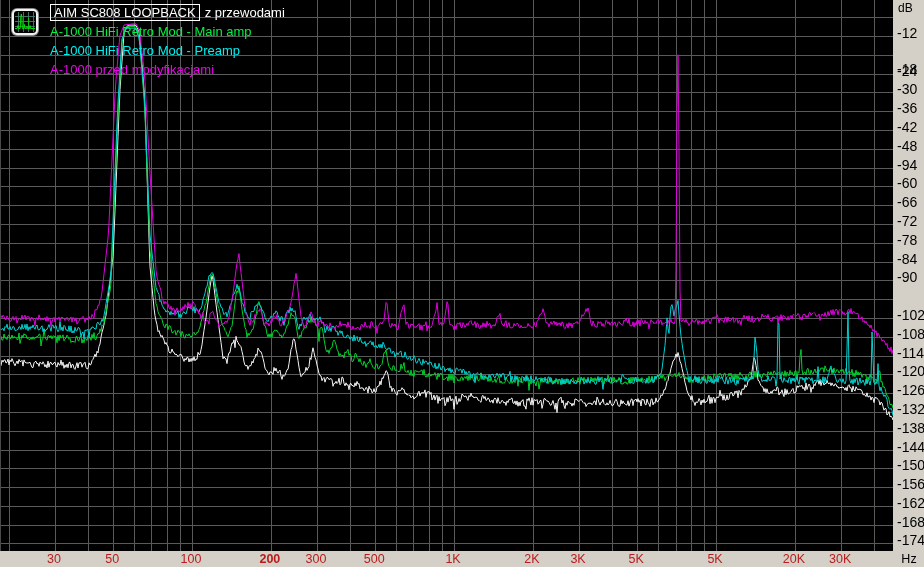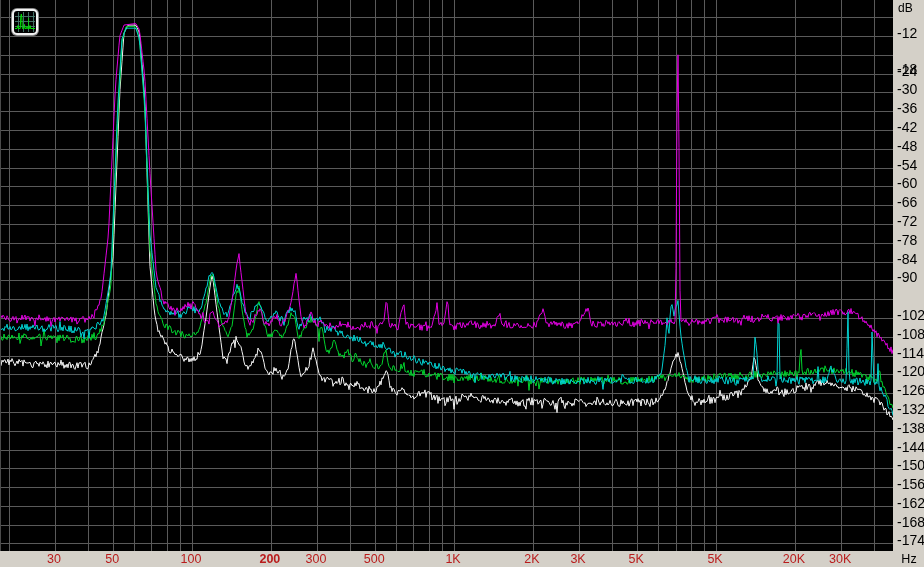--- a/index.html
+++ b/index.html
@@ -89,20 +89,34 @@
           <line x1="0" y1="506.5" x2="893" y2="506.5"></line>
           <line x1="0" y1="525.5" x2="893" y2="525.5"></line>
           <line x1="0" y1="543.5" x2="893" y2="543.5"></line>
         </g>
         <polyline points="0,365.8 1,360.2 2,362.1 3,360.0 4,359.8 5,363.0 6,362.3 7,359.0 8,364.9 9,360.1 10,361.8 11,358.6 12,361.2 13,363.6 14,365.8 15,363.2 16,361.0 17,363.8 18,359.4 19,361.7 20,361.4 21,360.3 22,366.1 23,359.9 24,362.3 25,362.8 26,363.1 27,362.9 28,362.9 29,362.2 30,365.0 31,367.4 32,367.5 33,362.9 34,361.8 35,361.3 36,363.9 37,363.3 38,366.3 39,362.1 40,363.2 41,364.2 42,361.8 43,363.8 44,366.9 45,364.6 46,367.9 47,361.1 48,367.2 49,362.7 50,362.3 51,364.5 52,364.3 53,362.6 54,362.3 55,365.6 56,367.1 57,362.5 58,364.8 59,365.0 60,360.1 61,365.5 62,362.1 63,368.3 64,364.8 65,367.4 66,364.0 67,367.8 68,362.5 69,362.3 70,367.9 71,364.5 72,364.5 73,368.2 74,369.4 75,366.0 76,362.7 77,368.0 78,362.9 79,362.8 80,362.5 81,367.2 82,364.3 83,363.6 84,362.2 85,367.3 86,368.9 87,368.6 88,362.8 89,365.0 90,364.5 91,360.5 92,359.3 93,356.9 94,354.2 95,356.8 96,351.2 97,352.9 98,346.3 99,344.0 100,337.2 101,332.2 102,328.9 103,324.5 104,319.2 105,315.3 106,307.4 107,298.9 108,290.5 109,282.0 110,273.6 111,265.1 112,256.7 113,234.7 114,210.2 115,185.6 116,161.0 117,136.5 118,111.9 119,89.5 120,75.4 121,61.2 122,47.1 123,33.0 124,31.0 125,29.1 126,27.1 127,25.2 128,25.1 129,25.1 130,25.1 131,25.1 132,25.1 133,25.1 134,25.1 135,25.5 136,27.6 137,29.8 138,31.9 139,39.6 140,52.0 141,64.4 142,76.9 143,89.3 144,106.7 145,139.5 146,172.3 147,205.1 148,238.0 149,266.6 150,277.0 151,287.3 152,297.7 153,308.0 154,315.7 155,320.9 156,324.7 157,331.7 158,330.6 159,334.1 160,336.8 161,335.4 162,337.8 163,340.1 164,344.1 165,342.5 166,345.2 167,346.1 168,351.9 169,353.0 170,352.7 171,349.0 172,351.9 173,352.4 174,354.6 175,354.1 176,354.9 177,356.7 178,355.3 179,354.6 180,354.2 181,356.0 182,358.8 183,361.4 184,358.5 185,360.1 186,357.2 187,357.4 188,362.0 189,358.6 190,361.6 191,358.1 192,360.7 193,356.7 194,360.8 195,358.9 196,359.3 197,352.3 198,354.5 199,354.4 200,349.7 201,344.9 202,337.2 203,330.4 204,323.9 205,317.7 206,309.9 207,302.3 208,294.6 209,287.2 210,280.6 211,276.0 212,279.8 213,287.4 214,295.8 215,304.2 216,312.2 217,319.7 218,327.5 219,334.9 220,342.3 221,350.0 222,358.8 223,356.7 224,358.3 225,358.8 226,363.6 227,356.2 228,352.8 229,352.5 230,346.6 231,342.8 232,343.3 233,339.8 234,347.7 235,336.3 236,340.7 237,342.4 238,344.7 239,345.3 240,346.8 241,351.5 242,355.8 243,361.9 244,365.3 245,366.0 246,365.2 247,369.4 248,366.1 249,365.7 250,365.7 251,361.3 252,363.0 253,358.9 254,357.9 255,354.0 256,355.5 257,348.0 258,350.0 259,351.6 260,351.7 261,354.6 262,358.5 263,362.6 264,368.2 265,369.9 266,370.9 267,373.3 268,375.0 269,371.9 270,372.1 271,372.6 272,374.3 273,367.4 274,371.0 275,368.2 276,371.5 277,373.2 278,371.2 279,370.1 280,376.2 281,379.4 282,375.1 283,376.4 284,375.2 285,372.5 286,369.8 287,369.3 288,363.5 289,356.8 290,349.5 291,347.2 292,339.7 293,338.8 294,341.7 295,349.3 296,354.2 297,360.4 298,367.2 299,372.4 300,376.7 301,375.4 302,373.5 303,373.3 304,372.1 305,367.3 306,370.4 307,368.0 308,366.6 309,357.7 310,359.5 311,352.8 312,347.8 313,352.4 314,357.3 315,359.9 316,365.1 317,369.0 318,373.5 319,375.6 320,375.9 321,380.7 322,378.6 323,377.5 324,382.2 325,378.9 326,377.3 327,377.9 328,379.6 329,378.8 330,378.7 331,379.5 332,386.3 333,383.3 334,383.4 335,381.3 336,383.5 337,382.3 338,378.2 339,384.8 340,383.4 341,376.9 342,377.8 343,383.3 344,385.8 345,382.8 346,385.2 347,384.7 348,389.7 349,383.8 350,383.5 351,385.6 352,385.4 353,386.9 354,382.8 355,385.9 356,381.4 357,384.2 358,383.5 359,388.8 360,387.6 361,388.3 362,387.9 363,390.7 364,389.8 365,387.4 366,388.2 367,393.0 368,386.2 369,389.3 370,389.0 371,392.8 372,392.1 373,388.6 374,392.2 375,392.1 376,387.0 377,385.9 378,386.1 379,381.1 380,384.8 381,377.8 382,378.7 383,375.6 384,373.8 385,370.7 386,371.6 387,374.6 388,380.4 389,387.6 390,386.2 391,391.6 392,388.1 393,389.2 394,392.2 395,393.7 396,395.2 397,390.7 398,390.4 399,391.1 400,390.1 401,387.7 402,389.5 403,389.3 404,393.4 405,393.0 406,395.0 407,394.5 408,395.5 409,395.1 410,397.8 411,396.7 412,396.0 413,399.1 414,397.4 415,397.4 416,396.2 417,392.8 418,391.2 419,396.1 420,393.0 421,392.8 422,392.7 423,393.0 424,389.9 425,397.4 426,392.0 427,392.0 428,391.5 429,394.3 430,392.3 431,399.9 432,398.0 433,395.0 434,400.1 435,396.7 436,395.2 437,403.4 438,396.6 439,401.0 440,398.9 441,398.6 442,398.8 443,397.5 444,405.7 445,403.1 446,397.5 447,402.1 448,397.6 449,395.8 450,400.9 451,399.1 452,399.1 453,409.3 454,399.7 455,396.1 456,404.4 457,402.0 458,398.5 459,401.5 460,399.2 461,394.0 462,395.0 463,396.6 464,396.6 465,395.9 466,398.4 467,400.4 468,395.5 469,396.8 470,393.1 471,396.4 472,396.2 473,398.0 474,397.2 475,397.3 476,397.4 477,400.1 478,400.3 479,401.4 480,402.3 481,396.2 482,395.4 483,398.6 484,396.5 485,400.4 486,399.9 487,397.8 488,399.0 489,402.1 490,401.8 491,400.0 492,403.2 493,398.9 494,398.0 495,399.4 496,403.3 497,397.7 498,401.8 499,403.5 500,402.2 501,400.2 502,401.2 503,403.1 504,402.0 505,405.4 506,400.9 507,402.6 508,399.3 509,399.9 510,398.5 511,398.0 512,403.0 513,403.5 514,400.9 515,404.8 516,400.9 517,406.2 518,402.1 519,405.8 520,401.4 521,401.1 522,399.6 523,406.1 524,406.0 525,409.2 526,398.9 527,400.6 528,397.9 529,401.5 530,405.1 531,397.7 532,405.2 533,399.7 534,400.0 535,400.7 536,399.5 537,404.2 538,403.1 539,400.6 540,400.3 541,408.4 542,404.3 543,398.7 544,398.6 545,400.2 546,401.3 547,400.9 548,402.4 549,404.7 550,405.4 551,403.1 552,400.5 553,404.7 554,409.3 555,403.0 556,412.6 557,401.7 558,398.9 559,398.5 560,397.1 561,403.0 562,400.3 563,405.8 564,408.6 565,402.8 566,405.2 567,401.1 568,402.3 569,403.6 570,403.1 571,406.1 572,403.2 573,405.3 574,399.0 575,399.2 576,399.9 577,400.7 578,401.5 579,400.4 580,399.1 581,400.8 582,402.4 583,403.5 584,402.6 585,406.5 586,404.4 587,403.8 588,402.9 589,403.6 590,403.0 591,404.9 592,403.4 593,401.2 594,401.1 595,405.0 596,397.1 597,399.2 598,402.6 599,405.1 600,402.2 601,402.2 602,398.9 603,403.6 604,404.6 605,405.0 606,402.8 607,405.0 608,403.6 609,400.3 610,403.7 611,405.7 612,405.5 613,403.5 614,400.9 615,399.2 616,401.3 617,405.5 618,406.2 619,406.2 620,399.8 621,403.9 622,400.9 623,403.2 624,403.7 625,404.9 626,404.9 627,400.7 628,406.1 629,402.9 630,399.4 631,398.9 632,405.6 633,400.3 634,400.2 635,399.0 636,401.9 637,398.6 638,402.3 639,400.3 640,406.0 641,398.9 642,400.1 643,399.6 644,404.3 645,405.0 646,399.1 647,402.5 648,404.0 649,406.5 650,399.4 651,398.8 652,404.9 653,402.3 654,403.3 655,397.9 656,401.7 657,401.7 658,399.4 659,398.5 660,394.7 661,395.8 662,393.9 663,389.7 664,389.9 665,386.6 666,381.6 667,380.6 668,374.9 669,373.3 670,368.2 671,365.0 672,361.0 673,360.1 674,358.1 675,353.9 676,357.1 677,352.5 678,356.3 679,361.5 680,363.6 681,368.4 682,372.6 683,377.3 684,382.5 685,386.0 686,390.8 687,393.2 688,395.7 689,396.0 690,400.0 691,395.6 692,401.3 693,402.3 694,405.5 695,401.8 696,402.7 697,401.8 698,398.5 699,400.6 700,404.9 701,400.0 702,402.8 703,399.2 704,403.0 705,401.4 706,401.5 707,398.1 708,395.2 709,403.7 710,397.2 711,403.3 712,397.6 713,397.6 714,402.7 715,398.2 716,396.9 717,397.7 718,396.8 719,390.2 720,396.1 721,394.3 722,400.2 723,394.7 724,400.1 725,400.2 726,395.1 727,399.8 728,398.7 729,393.1 730,392.6 731,392.7 732,396.1 733,395.0 734,391.1 735,392.8 736,390.8 737,397.8 738,390.4 739,391.9 740,395.2 741,389.2 742,389.2 743,389.3 744,384.7 745,387.2 746,385.7 747,380.9 748,380.7 749,379.0 750,378.4 751,371.4 752,364.3 753,357.6 754,359.6 755,365.6 756,371.3 757,380.3 758,380.8 759,383.4 760,385.5 761,386.7 762,387.1 763,391.7 764,388.5 765,392.8 766,388.8 767,393.0 768,393.3 769,393.5 770,391.3 771,393.4 772,390.2 773,390.3 774,389.6 775,391.0 776,386.9 777,387.6 778,395.0 779,392.5 780,392.6 781,389.8 782,394.0 783,396.6 784,388.7 785,394.7 786,389.6 787,393.9 788,393.8 789,392.7 790,391.4 791,389.6 792,388.4 793,393.1 794,392.4 795,392.1 796,385.7 797,387.5 798,385.8 799,386.2 800,386.2 801,385.3 802,388.8 803,387.3 804,390.7 805,382.9 806,389.5 807,386.3 808,384.0 809,385.8 810,392.4 811,387.3 812,388.9 813,384.2 814,385.7 815,382.3 816,381.7 817,380.2 818,384.3 819,379.8 820,385.7 821,381.5 822,382.1 823,385.1 824,383.4 825,383.8 826,380.3 827,383.3 828,383.9 829,382.6 830,385.7 831,382.9 832,385.2 833,386.1 834,383.8 835,384.3 836,386.8 837,386.7 838,388.4 839,387.2 840,387.8 841,387.2 842,387.0 843,388.0 844,390.2 845,387.4 846,390.9 847,385.7 848,384.7 849,387.8 850,387.7 851,392.0 852,386.1 853,389.9 854,391.1 855,386.8 856,388.5 857,389.9 858,388.8 859,389.9 860,389.5 861,391.1 862,394.8 863,394.6 864,394.8 865,396.6 866,392.8 867,397.2 868,396.3 869,395.9 870,400.1 871,397.1 872,398.2 873,402.6 874,397.4 875,397.8 876,398.1 877,399.5 878,400.7 879,405.0 880,402.2 881,402.9 882,406.5 883,410.2 884,408.4 885,408.6 886,415.0 887,413.8 888,411.6 889,416.8 890,416.3 891,417.2 892,420.0" fill="none" stroke="#f4f4f4" stroke-width="1"></polyline>
         <polyline points="0,336.2 1,340.2 2,339.8 3,334.0 4,338.3 5,337.8 6,339.6 7,335.6 8,334.9 9,338.6 10,338.3 11,335.0 12,338.3 13,336.5 14,337.4 15,338.5 16,339.2 17,339.7 18,333.0 19,343.5 20,339.4 21,335.3 22,337.7 23,333.7 24,335.1 25,334.7 26,338.5 27,338.2 28,339.7 29,339.6 30,337.8 31,339.4 32,336.8 33,339.2 34,338.1 35,337.0 36,336.8 37,336.3 38,334.2 39,334.3 40,346.0 41,339.8 42,338.1 43,328.8 44,336.6 45,339.4 46,340.2 47,335.6 48,335.7 49,337.4 50,335.6 51,338.9 52,336.0 53,335.9 54,337.0 55,336.6 56,342.8 57,335.3 58,340.7 59,334.9 60,338.2 61,337.2 62,334.8 63,340.8 64,339.1 65,337.9 66,335.1 67,336.8 68,339.3 69,338.3 70,342.5 71,341.1 72,341.9 73,341.4 74,342.5 75,336.6 76,336.5 77,340.5 78,340.7 79,336.6 80,336.3 81,343.1 82,339.3 83,342.7 84,337.8 85,338.6 86,340.6 87,335.6 88,337.9 89,337.2 90,340.4 91,334.3 92,338.4 93,332.6 94,339.5 95,339.5 96,335.5 97,333.5 98,333.9 99,328.8 100,331.5 101,324.8 102,325.8 103,323.7 104,316.5 105,312.4 106,306.9 107,300.4 108,296.2 109,291.2 110,283.3 111,259.2 112,235.2 113,211.1 114,187.0 115,162.9 116,138.8 117,116.6 118,97.7 119,78.7 120,59.7 121,42.0 122,38.2 123,34.4 124,30.6 125,26.8 126,26.6 127,26.6 128,26.6 129,26.6 130,26.6 131,26.6 132,26.6 133,26.6 134,26.6 135,27.3 136,30.8 137,34.2 138,37.6 139,46.2 140,59.2 141,72.2 142,85.2 143,98.2 144,114.9 145,142.7 146,170.6 147,198.5 148,226.3 149,250.7 150,259.5 151,268.2 152,277.0 153,285.8 154,294.6 155,303.8 156,306.0 157,311.6 158,314.5 159,315.4 160,317.8 161,319.5 162,323.5 163,326.2 164,327.9 165,324.0 166,324.6 167,329.7 168,325.9 169,325.9 170,328.1 171,332.8 172,332.4 173,331.6 174,330.4 175,335.1 176,333.0 177,330.2 178,331.8 179,332.4 180,336.7 181,331.3 182,333.7 183,337.5 184,338.1 185,334.4 186,334.9 187,335.9 188,333.8 189,336.1 190,336.7 191,336.3 192,333.3 193,332.3 194,334.8 195,334.5 196,332.1 197,332.5 198,329.4 199,327.0 200,322.0 201,318.7 202,312.8 203,310.3 204,305.0 205,303.4 206,297.6 207,290.9 208,285.5 209,279.8 210,275.5 211,275.8 212,274.1 213,281.9 214,287.4 215,292.8 216,298.7 217,306.0 218,308.4 219,313.4 220,319.8 221,323.8 222,326.0 223,327.3 224,330.5 225,331.7 226,334.9 227,336.8 228,333.8 229,330.8 230,327.3 231,326.2 232,318.9 233,310.9 234,302.9 235,294.9 236,290.7 237,292.7 238,285.9 239,294.5 240,301.7 241,309.6 242,315.8 243,321.1 244,327.5 245,329.6 246,337.4 247,333.2 248,335.4 249,333.1 250,332.4 251,329.5 252,329.5 253,324.9 254,319.6 255,315.6 256,309.7 257,303.6 258,301.6 259,305.5 260,307.0 261,313.4 262,319.3 263,325.3 264,325.4 265,328.3 266,334.1 267,336.9 268,333.8 269,337.0 270,333.7 271,337.0 272,332.1 273,331.4 274,329.8 275,330.8 276,330.3 277,332.4 278,333.4 279,336.1 280,334.8 281,338.1 282,336.2 283,333.3 284,332.9 285,328.5 286,325.5 287,325.2 288,319.6 289,318.5 290,312.7 291,315.5 292,315.5 293,316.4 294,318.0 295,324.5 296,330.9 297,336.9 298,338.5 299,334.9 300,336.8 301,331.3 302,330.3 303,328.0 304,327.5 305,328.2 306,324.1 307,322.6 308,320.4 309,322.6 310,316.6 311,322.3 312,318.6 313,318.5 314,321.6 315,325.8 316,325.8 317,328.9 318,341.5 319,328.3 320,327.7 321,327.5 322,332.2 323,339.0 324,344.8 325,350.1 326,352.0 327,349.9 328,353.5 329,349.6 330,347.8 331,347.6 332,341.8 333,340.0 334,341.6 335,344.6 336,349.3 337,351.0 338,355.9 339,353.5 340,355.8 341,355.8 342,355.0 343,358.1 344,351.9 345,353.0 346,351.0 347,349.4 348,355.3 349,353.6 350,355.3 351,361.6 352,361.5 353,358.9 354,353.5 355,353.6 356,357.6 357,358.7 358,361.8 359,358.5 360,362.2 361,364.4 362,365.6 363,361.2 364,363.3 365,367.6 366,364.1 367,362.6 368,362.4 369,358.6 370,363.1 371,365.0 372,367.3 373,368.5 374,368.1 375,364.5 376,363.9 377,368.7 378,368.6 379,365.8 380,365.4 381,364.3 382,358.8 383,352.8 384,352.6 385,350.0 386,356.2 387,362.6 388,366.4 389,367.8 390,369.4 391,370.6 392,365.8 393,365.9 394,370.5 395,369.8 396,370.5 397,371.6 398,371.5 399,371.2 400,364.1 401,368.7 402,366.4 403,362.5 404,371.3 405,371.4 406,372.6 407,370.4 408,372.9 409,375.5 410,370.1 411,375.9 412,373.6 413,376.6 414,370.3 415,371.3 416,371.1 417,371.6 418,372.2 419,371.4 420,370.7 421,369.9 422,375.0 423,369.4 424,375.4 425,377.2 426,375.2 427,376.8 428,373.0 429,374.8 430,376.2 431,374.3 432,375.2 433,374.4 434,372.6 435,376.1 436,379.5 437,373.0 438,377.0 439,373.4 440,373.8 441,374.0 442,379.7 443,379.5 444,378.9 445,378.2 446,376.7 447,381.1 448,374.1 449,380.2 450,374.2 451,380.4 452,374.3 453,383.0 454,376.3 455,377.4 456,378.6 457,381.0 458,379.7 459,380.8 460,377.3 461,376.8 462,380.5 463,377.5 464,376.7 465,378.7 466,375.8 467,380.6 468,374.9 469,379.9 470,375.4 471,375.8 472,378.9 473,381.7 474,381.8 475,378.7 476,375.7 477,380.5 478,380.5 479,379.1 480,372.8 481,377.5 482,376.1 483,380.1 484,375.4 485,376.3 486,378.0 487,381.5 488,378.7 489,381.4 490,377.2 491,381.3 492,382.2 493,381.2 494,378.7 495,382.6 496,379.8 497,377.6 498,375.4 499,382.9 500,381.0 501,383.4 502,382.7 503,383.2 504,382.4 505,377.0 506,379.9 507,381.5 508,382.7 509,383.5 510,377.9 511,383.4 512,381.0 513,381.1 514,382.7 515,377.3 516,378.8 517,386.2 518,376.9 519,377.9 520,380.4 521,383.0 522,381.7 523,377.2 524,380.7 525,381.3 526,375.5 527,379.4 528,390.4 529,379.9 530,384.1 531,380.1 532,379.3 533,382.0 534,383.1 535,386.0 536,380.8 537,380.6 538,389.1 539,383.7 540,377.6 541,382.5 542,378.0 543,379.7 544,379.4 545,379.6 546,379.1 547,383.8 548,380.3 549,377.5 550,378.1 551,380.2 552,384.0 553,381.8 554,380.0 555,382.1 556,379.8 557,384.2 558,379.7 559,379.1 560,383.2 561,384.3 562,380.3 563,383.8 564,382.7 565,378.9 566,383.0 567,379.2 568,380.6 569,384.1 570,379.8 571,379.1 572,377.8 573,383.7 574,380.6 575,380.2 576,382.8 577,377.5 578,380.7 579,384.3 580,376.9 581,378.2 582,380.9 583,377.3 584,380.8 585,382.4 586,381.0 587,379.9 588,381.7 589,382.5 590,377.0 591,381.0 592,378.1 593,381.5 594,377.7 595,381.1 596,378.6 597,379.8 598,379.4 599,379.4 600,379.7 601,376.9 602,383.7 603,384.1 604,379.8 605,381.0 606,381.4 607,375.1 608,378.9 609,382.9 610,382.9 611,377.7 612,381.1 613,377.2 614,381.2 615,379.7 616,381.8 617,380.5 618,377.3 619,379.8 620,384.0 621,383.6 622,384.2 623,382.2 624,382.5 625,381.9 626,384.2 627,383.6 628,379.8 629,383.5 630,377.2 631,382.1 632,377.1 633,380.8 634,377.4 635,380.4 636,382.0 637,377.4 638,381.6 639,379.0 640,381.9 641,377.6 642,380.7 643,379.5 644,379.4 645,382.8 646,379.9 647,381.9 648,376.1 649,381.6 650,379.1 651,376.1 652,379.4 653,382.1 654,376.2 655,378.0 656,377.2 657,374.8 658,378.6 659,378.4 660,374.9 661,378.4 662,374.7 663,376.8 664,380.7 665,377.7 666,376.6 667,375.4 668,374.0 669,374.9 670,375.8 671,376.2 672,376.1 673,375.6 674,373.4 675,377.0 676,375.3 677,376.1 678,372.5 679,377.2 680,378.0 681,375.8 682,375.7 683,375.3 684,376.2 685,379.1 686,377.2 687,380.0 688,381.4 689,382.5 690,378.9 691,380.8 692,382.6 693,378.7 694,379.1 695,376.8 696,380.0 697,377.8 698,382.1 699,379.5 700,380.3 701,376.7 702,379.4 703,375.6 704,377.7 705,381.2 706,381.1 707,375.2 708,379.3 709,375.9 710,377.6 711,378.5 712,380.2 713,373.7 714,375.6 715,378.9 716,378.2 717,374.8 718,374.0 719,373.6 720,374.1 721,377.2 722,377.6 723,373.5 724,373.1 725,377.6 726,377.5 727,376.3 728,373.2 729,375.7 730,373.1 731,379.0 732,375.1 733,381.7 734,373.8 735,379.1 736,374.6 737,379.2 738,375.4 739,372.3 740,375.0 741,374.9 742,376.9 743,378.8 744,378.6 745,375.4 746,379.4 747,377.3 748,373.4 749,371.8 750,374.7 751,375.6 752,378.7 753,377.1 754,371.1 755,377.4 756,372.0 757,371.7 758,376.7 759,374.5 760,377.1 761,377.7 762,373.7 763,373.9 764,374.3 765,375.7 766,376.8 767,371.7 768,373.0 769,374.9 770,371.7 771,374.8 772,374.3 773,370.8 774,372.2 775,374.2 776,374.0 777,373.5 778,372.2 779,373.5 780,378.0 781,371.7 782,373.9 783,376.4 784,370.7 785,376.5 786,372.0 787,373.8 788,375.9 789,370.4 790,373.9 791,372.1 792,374.9 793,376.0 794,371.0 795,370.6 796,379.5 797,371.6 798,372.8 799,356.5 800,349.5 801,369.8 802,374.8 803,372.6 804,371.9 805,374.7 806,369.2 807,368.3 808,373.2 809,374.9 810,370.0 811,373.3 812,374.0 813,371.2 814,369.0 815,372.9 816,371.4 817,369.5 818,371.7 819,370.1 820,367.8 821,368.6 822,367.7 823,372.3 824,365.8 825,368.6 826,370.8 827,371.2 828,370.6 829,369.1 830,368.2 831,373.9 832,370.4 833,367.9 834,372.6 835,371.9 836,369.4 837,370.7 838,373.0 839,371.4 840,369.7 841,371.1 842,369.3 843,373.7 844,372.0 845,368.3 846,374.1 847,372.2 848,371.5 849,372.1 850,373.6 851,369.3 852,376.4 853,372.7 854,376.8 855,370.2 856,374.9 857,371.8 858,374.9 859,372.3 860,373.1 861,377.4 862,374.8 863,374.2 864,375.2 865,375.0 866,383.3 867,376.8 868,380.1 869,374.2 870,377.3 871,376.6 872,378.0 873,382.3 874,380.5 875,378.9 876,381.6 877,379.2 878,370.9 879,371.4 880,382.0 881,381.4 882,387.2 883,386.5 884,388.5 885,392.8 886,395.8 887,396.4 888,399.4 889,404.6 890,404.4 891,404.4 892,408.2" fill="none" stroke="#00d22d" stroke-width="1"></polyline>
         <polyline points="0,329.5 1,329.2 2,328.4 3,330.8 4,326.5 5,327.5 6,324.2 7,329.0 8,329.0 9,326.5 10,329.9 11,328.8 12,326.4 13,327.1 14,330.5 15,330.8 16,329.6 17,329.4 18,326.7 19,327.0 20,329.6 21,324.3 22,329.0 23,328.2 24,324.4 25,329.6 26,324.1 27,330.7 28,326.7 29,329.4 30,326.4 31,328.0 32,324.9 33,327.6 34,329.2 35,326.1 36,325.0 37,329.5 38,330.1 39,329.0 40,327.2 41,325.8 42,331.6 43,328.8 44,331.6 45,329.6 46,329.5 47,327.2 48,324.5 49,327.7 50,331.2 51,325.3 52,325.0 53,328.3 54,326.4 55,325.5 56,329.5 57,331.8 58,329.8 59,321.5 60,330.3 61,327.0 62,330.9 63,325.3 64,326.4 65,330.3 66,329.8 67,331.3 68,325.8 69,331.7 70,326.0 71,333.0 72,330.7 73,332.9 74,327.3 75,330.9 76,330.8 77,327.6 78,327.7 79,329.9 80,336.7 81,333.1 82,331.9 83,338.9 84,330.1 85,330.5 86,329.9 87,329.4 88,338.3 89,328.9 90,329.3 91,326.9 92,327.3 93,328.0 94,329.0 95,329.0 96,323.1 97,322.2 98,324.1 99,325.1 100,322.0 101,319.2 102,321.3 103,315.3 104,310.1 105,303.7 106,297.9 107,292.2 108,286.2 109,279.5 110,270.7 111,246.2 112,221.6 113,197.1 114,172.5 115,148.0 116,123.4 117,102.1 118,86.0 119,70.0 120,53.9 121,38.9 122,36.3 123,33.6 124,31.0 125,28.3 126,28.2 127,28.2 128,28.2 129,28.2 130,28.2 131,28.2 132,28.2 133,28.2 134,28.2 135,28.8 136,31.8 137,34.8 138,37.8 139,45.5 140,57.4 141,69.2 142,81.0 143,92.9 144,108.2 145,134.2 146,160.2 147,186.2 148,212.2 149,235.0 150,243.8 151,252.6 152,261.4 153,270.2 154,279.0 155,287.6 156,290.0 157,292.4 158,294.5 159,301.6 160,300.5 161,305.0 162,306.9 163,309.1 164,309.4 165,312.1 166,310.5 167,311.3 168,311.8 169,315.0 170,311.3 171,314.4 172,312.8 173,314.4 174,310.3 175,313.8 176,312.6 177,310.6 178,317.6 179,314.1 180,317.6 181,314.3 182,312.5 183,311.7 184,313.5 185,313.9 186,310.4 187,306.3 188,308.0 189,307.5 190,308.2 191,308.6 192,311.1 193,306.6 194,313.1 195,308.0 196,309.2 197,311.4 198,312.2 199,308.8 200,308.5 201,305.5 202,299.3 203,296.6 204,293.2 205,287.7 206,286.8 207,281.0 208,275.5 209,276.0 210,273.8 211,272.4 212,273.8 213,277.3 214,283.1 215,287.8 216,292.9 217,297.9 218,302.4 219,303.7 220,307.2 221,307.6 222,311.6 223,314.6 224,313.4 225,312.2 226,316.8 227,313.3 228,310.0 229,305.7 230,304.2 231,300.7 232,294.5 233,294.2 234,291.9 235,289.2 236,284.3 237,288.9 238,288.0 239,291.9 240,296.9 241,302.8 242,303.9 243,306.7 244,312.7 245,312.1 246,314.4 247,317.5 248,318.0 249,319.7 250,312.3 251,311.1 252,312.0 253,310.8 254,306.0 255,306.1 256,304.6 257,303.6 258,304.3 259,305.1 260,307.2 261,309.7 262,311.1 263,313.1 264,317.5 265,319.9 266,320.3 267,321.7 268,319.1 269,318.1 270,316.1 271,317.3 272,316.3 273,313.1 274,313.7 275,310.8 276,311.9 277,315.5 278,317.5 279,321.1 280,316.8 281,316.5 282,320.4 283,325.4 284,318.1 285,313.9 286,311.9 287,310.2 288,313.0 289,306.9 290,311.2 291,308.2 292,311.0 293,311.8 294,310.6 295,316.7 296,322.3 297,326.9 298,329.3 299,324.0 300,326.1 301,323.4 302,319.2 303,317.1 304,319.1 305,319.1 306,317.5 307,321.6 308,316.6 309,314.0 310,316.6 311,319.5 312,320.2 313,319.5 314,320.0 315,318.7 316,318.2 317,320.5 318,319.1 319,316.8 320,320.6 321,323.4 322,321.9 323,325.0 324,332.7 325,330.3 326,326.0 327,329.9 328,330.7 329,327.5 330,331.5 331,326.6 332,326.2 333,326.6 334,328.5 335,331.8 336,330.9 337,335.4 338,332.6 339,330.7 340,333.3 341,331.0 342,336.0 343,336.5 344,337.8 345,337.5 346,335.2 347,335.2 348,336.7 349,339.2 350,336.8 351,337.9 352,341.2 353,335.0 354,340.8 355,337.8 356,336.5 357,341.0 358,341.7 359,337.0 360,340.3 361,343.1 362,342.8 363,343.6 364,341.4 365,346.4 366,343.5 367,344.3 368,342.8 369,341.2 370,341.3 371,345.1 372,341.8 373,346.8 374,346.6 375,345.4 376,347.8 377,347.1 378,344.3 379,347.8 380,344.2 381,348.2 382,342.2 383,344.3 384,347.8 385,348.6 386,350.0 387,348.1 388,348.3 389,348.2 390,352.5 391,353.6 392,351.1 393,351.9 394,357.2 395,354.3 396,352.7 397,354.8 398,352.6 399,351.7 400,351.0 401,357.2 402,356.4 403,357.1 404,351.9 405,355.8 406,358.8 407,359.3 408,357.3 409,356.2 410,360.4 411,360.0 412,359.0 413,355.6 414,357.8 415,362.7 416,363.1 417,360.6 418,358.4 419,361.3 420,364.2 421,365.3 422,359.3 423,363.4 424,361.3 425,361.0 426,362.4 427,364.6 428,362.3 429,362.5 430,362.1 431,365.6 432,366.5 433,367.7 434,363.1 435,369.0 436,366.4 437,368.5 438,363.3 439,366.7 440,370.1 441,368.5 442,366.0 443,367.3 444,371.6 445,369.2 446,369.8 447,368.1 448,370.9 449,367.8 450,372.9 451,369.4 452,372.2 453,373.1 454,374.4 455,368.2 456,368.1 457,369.8 458,370.7 459,369.2 460,369.4 461,373.3 462,369.2 463,369.8 464,374.2 465,371.4 466,374.5 467,373.1 468,371.1 469,372.9 470,377.2 471,377.6 472,373.9 473,373.7 474,382.7 475,373.8 476,372.7 477,373.4 478,374.6 479,374.6 480,373.0 481,379.5 482,375.3 483,376.6 484,376.1 485,378.7 486,377.3 487,379.3 488,374.6 489,377.7 490,374.9 491,374.2 492,374.4 493,377.1 494,378.0 495,375.7 496,373.2 497,375.7 498,374.7 499,373.8 500,377.3 501,373.9 502,373.7 503,373.8 504,380.0 505,378.2 506,376.9 507,375.2 508,375.6 509,371.3 510,381.2 511,376.0 512,379.8 513,381.6 514,375.4 515,379.5 516,376.1 517,380.5 518,380.9 519,381.1 520,382.4 521,376.3 522,377.4 523,377.5 524,380.7 525,375.5 526,380.7 527,377.4 528,380.9 529,380.5 530,375.6 531,381.2 532,382.7 533,380.8 534,380.4 535,376.5 536,379.8 537,379.3 538,378.4 539,378.5 540,380.9 541,378.4 542,380.2 543,382.3 544,377.1 545,382.2 546,383.1 547,377.1 548,377.0 549,382.3 550,377.8 551,383.4 552,384.2 553,380.8 554,383.3 555,378.4 556,380.2 557,380.2 558,379.4 559,380.2 560,384.8 561,378.2 562,384.0 563,379.2 564,384.1 565,381.5 566,378.7 567,379.8 568,384.1 569,383.0 570,379.4 571,381.3 572,381.5 573,382.6 574,382.5 575,384.0 576,381.8 577,381.3 578,381.8 579,382.0 580,378.2 581,379.8 582,378.7 583,384.1 584,381.4 585,379.2 586,383.1 587,377.3 588,382.0 589,383.3 590,379.8 591,381.3 592,381.0 593,381.6 594,384.0 595,384.3 596,380.9 597,376.5 598,382.0 599,377.4 600,380.6 601,382.0 602,389.4 603,380.3 604,378.0 605,380.5 606,378.4 607,378.7 608,382.0 609,378.2 610,377.3 611,383.7 612,382.6 613,381.9 614,381.3 615,382.4 616,380.7 617,379.5 618,380.0 619,378.3 620,382.3 621,374.6 622,374.9 623,377.1 624,378.6 625,377.9 626,378.7 627,379.9 628,377.8 629,383.1 630,382.5 631,382.2 632,383.7 633,383.0 634,378.3 635,377.0 636,381.9 637,379.5 638,380.7 639,379.4 640,378.4 641,381.9 642,382.5 643,381.4 644,382.4 645,383.3 646,377.9 647,383.2 648,382.3 649,381.8 650,381.7 651,377.8 652,382.9 653,381.5 654,376.3 655,379.4 656,375.5 657,375.5 658,376.3 659,373.7 660,374.2 661,369.0 662,361.0 663,353.2 664,345.4 665,333.1 666,317.8 667,328.2 668,333.4 669,317.1 670,306.6 671,304.6 672,309.9 673,316.1 674,310.3 675,306.8 676,304.9 677,300.5 678,314.2 679,326.1 680,336.2 681,343.2 682,350.0 683,355.7 684,361.0 685,367.5 686,370.5 687,375.4 688,382.2 689,376.4 690,379.4 691,380.8 692,380.2 693,379.7 694,375.6 695,382.1 696,377.3 697,383.1 698,376.6 699,382.9 700,383.6 701,381.1 702,377.4 703,380.8 704,379.2 705,382.9 706,383.4 707,380.4 708,380.2 709,382.1 710,377.4 711,383.1 712,380.0 713,383.7 714,378.8 715,381.9 716,377.8 717,382.3 718,375.9 719,377.8 720,378.5 721,377.0 722,380.0 723,382.0 724,384.0 725,377.5 726,380.0 727,384.2 728,379.7 729,377.0 730,382.7 731,381.6 732,378.4 733,378.2 734,384.2 735,385.4 736,379.6 737,383.8 738,379.9 739,377.4 740,379.1 741,378.1 742,379.7 743,377.6 744,381.4 745,377.0 746,381.4 747,381.3 748,378.7 749,377.2 750,379.6 751,376.8 752,379.1 753,357.7 754,337.2 755,344.5 756,354.2 757,369.7 758,374.7 759,376.4 760,377.6 761,381.6 762,380.7 763,380.0 764,381.2 765,379.6 766,381.6 767,375.9 768,380.4 769,380.1 770,380.2 771,376.8 772,377.0 773,377.3 774,378.2 775,386.2 776,379.0 777,323.1 778,323.4 779,379.1 780,376.8 781,381.7 782,382.4 783,377.6 784,380.3 785,381.6 786,380.3 787,382.8 788,377.7 789,377.5 790,383.7 791,377.9 792,381.0 793,378.1 794,382.0 795,379.9 796,376.6 797,381.5 798,384.3 799,376.9 800,378.7 801,377.1 802,380.2 803,378.0 804,382.6 805,377.0 806,379.7 807,377.8 808,377.8 809,378.4 810,380.6 811,377.7 812,383.7 813,381.0 814,379.9 815,380.8 816,380.8 817,366.6 818,380.9 819,379.7 820,379.9 821,382.9 822,376.7 823,383.1 824,377.2 825,381.6 826,379.8 827,375.6 828,373.2 829,368.1 830,365.9 831,372.1 832,369.4 833,373.7 834,375.5 835,379.2 836,382.1 837,382.3 838,379.8 839,378.7 840,381.2 841,382.5 842,378.7 843,382.2 844,383.9 845,380.6 846,348.2 847,311.7 848,370.1 849,380.7 850,383.2 851,379.4 852,384.3 853,378.7 854,382.7 855,378.3 856,378.1 857,385.0 858,382.1 859,378.0 860,383.2 861,382.0 862,380.0 863,382.5 864,385.4 865,379.0 866,383.9 867,380.1 868,381.4 869,385.0 870,380.2 871,332.0 872,357.6 873,382.3 874,384.6 875,381.7 876,383.6 877,363.6 878,385.5 879,390.8 880,387.1 881,391.5 882,394.1 883,396.5 884,394.8 885,397.0 886,399.4 887,406.6 888,408.4 889,409.4 890,408.2 891,410.6 892,415.6" fill="none" stroke="#00d2d2" stroke-width="1"></polyline>
         <polyline points="0,315.5 1,317.7 2,315.1 3,316.5 4,319.0 5,319.9 6,315.8 7,317.7 8,320.4 9,321.1 10,321.2 11,318.0 12,316.4 13,320.2 14,317.7 15,316.5 16,323.1 17,320.1 18,318.7 19,318.7 20,320.0 21,315.1 22,319.4 23,317.2 24,315.0 25,320.0 26,316.4 27,317.2 28,316.6 29,321.1 30,317.8 31,317.2 32,319.4 33,320.1 34,325.9 35,318.0 36,318.2 37,320.1 38,314.8 39,318.0 40,320.2 41,319.2 42,319.6 43,319.6 44,317.5 45,321.4 46,316.5 47,321.1 48,317.7 49,318.7 50,326.4 51,321.7 52,319.0 53,317.3 54,322.0 55,318.1 56,319.2 57,319.2 58,316.9 59,321.1 60,317.6 61,317.0 62,318.1 63,318.5 64,320.6 65,319.1 66,317.2 67,320.1 68,320.3 69,318.4 70,316.9 71,322.2 72,317.3 73,318.5 74,321.1 75,317.8 76,324.1 77,322.1 78,321.4 79,318.1 80,318.8 81,317.9 82,316.3 83,317.9 84,322.4 85,318.2 86,320.0 87,319.0 88,316.3 89,318.8 90,318.7 91,314.4 92,316.5 93,318.1 94,309.8 95,309.8 96,309.7 97,305.3 98,305.2 99,299.7 100,298.3 101,291.7 102,282.8 103,273.8 104,264.9 105,255.9 106,247.0 107,238.0 108,223.1 109,201.7 110,180.4 111,159.0 112,137.7 113,116.4 114,95.0 115,79.5 116,68.0 117,56.6 118,45.1 119,35.5 120,32.9 121,30.3 122,27.7 123,25.1 124,24.9 125,24.8 126,24.7 127,24.5 128,24.4 129,24.3 130,24.1 131,24.0 132,23.9 133,23.7 134,23.6 135,23.9 136,25.6 137,27.3 138,29.0 139,34.5 140,43.4 141,52.3 142,61.2 143,70.0 144,81.3 145,99.9 146,118.4 147,137.0 148,155.6 149,173.7 150,189.8 151,206.0 152,222.1 153,238.2 154,254.3 155,270.4 156,277.0 157,281.5 158,284.8 159,287.4 160,290.9 161,298.7 162,300.2 163,304.2 164,301.3 165,303.5 166,302.3 167,303.8 168,307.8 169,309.4 170,306.2 171,310.7 172,307.9 173,308.7 174,315.4 175,311.2 176,307.8 177,310.4 178,311.4 179,311.7 180,308.3 181,310.7 182,306.5 183,309.1 184,304.4 185,306.8 186,306.9 187,302.3 188,306.8 189,303.6 190,309.2 191,303.7 192,301.7 193,303.4 194,304.4 195,308.3 196,310.9 197,310.2 198,314.1 199,313.6 200,318.7 201,315.8 202,312.4 203,320.9 204,322.8 205,320.7 206,319.8 207,320.9 208,324.1 209,313.4 210,313.0 211,311.8 212,311.6 213,315.5 214,318.6 215,319.3 216,320.6 217,322.3 218,327.2 219,325.8 220,325.1 221,324.1 222,323.4 223,324.0 224,321.6 225,321.0 226,322.6 227,319.4 228,317.0 229,310.9 230,305.1 231,299.9 232,294.2 233,285.9 234,277.9 235,270.0 236,263.2 237,258.9 238,253.6 239,264.3 240,272.7 241,281.1 242,289.8 243,298.5 244,306.9 245,314.5 246,315.5 247,319.6 248,322.7 249,325.3 250,319.4 251,321.1 252,322.5 253,319.0 254,314.4 255,315.8 256,314.6 257,310.3 258,311.4 259,308.7 260,310.8 261,313.9 262,320.3 263,323.6 264,324.3 265,321.3 266,324.4 267,323.1 268,326.0 269,323.7 270,320.6 271,321.7 272,317.0 273,316.8 274,316.9 275,318.9 276,314.4 277,320.0 278,320.2 279,325.2 280,326.2 281,324.0 282,320.4 283,319.4 284,321.6 285,317.3 286,313.2 287,310.7 288,309.9 289,306.3 290,302.3 291,297.0 292,291.4 293,283.7 294,279.8 295,273.4 296,280.8 297,290.5 298,299.6 299,307.9 300,316.5 301,320.9 302,322.9 303,327.9 304,325.0 305,325.9 306,319.6 307,320.2 308,318.0 309,314.3 310,311.9 311,314.0 312,320.6 313,322.9 314,319.9 315,325.1 316,324.7 317,326.8 318,320.9 319,322.0 320,320.0 321,322.6 322,322.6 323,323.9 324,326.3 325,324.2 326,325.2 327,326.1 328,328.4 329,322.8 330,326.0 331,327.6 332,328.2 333,327.2 334,329.3 335,325.5 336,325.8 337,327.3 338,326.0 339,321.3 340,326.3 341,323.9 342,324.5 343,324.4 344,324.8 345,324.4 346,327.4 347,321.9 348,327.1 349,325.6 350,328.9 351,329.7 352,326.2 353,329.3 354,328.3 355,329.2 356,327.3 357,327.7 358,328.1 359,330.2 360,325.2 361,324.3 362,326.8 363,327.0 364,322.2 365,325.6 366,327.3 367,326.6 368,325.6 369,328.4 370,321.8 371,321.7 372,326.1 373,327.2 374,328.3 375,325.4 376,333.4 377,326.3 378,325.1 379,322.9 380,322.8 381,324.1 382,321.8 383,320.4 384,311.2 385,302.4 386,303.4 387,313.2 388,322.7 389,327.0 390,327.4 391,323.3 392,325.8 393,325.7 394,324.0 395,327.0 396,329.6 397,329.8 398,323.3 399,318.0 400,312.6 401,309.9 402,306.4 403,304.8 404,315.4 405,324.4 406,322.0 407,323.5 408,328.4 409,327.6 410,323.8 411,325.3 412,324.0 413,327.2 414,326.8 415,327.4 416,326.0 417,324.8 418,323.6 419,330.1 420,324.8 421,330.4 422,325.3 423,325.5 424,325.5 425,321.7 426,330.9 427,325.6 428,328.3 429,326.7 430,327.7 431,325.5 432,321.0 433,316.6 434,314.1 435,310.5 436,302.6 437,313.0 438,324.4 439,324.2 440,322.3 441,325.6 442,324.4 443,322.8 444,315.9 445,309.2 446,301.7 447,304.4 448,318.3 449,325.1 450,324.2 451,325.5 452,325.8 453,330.0 454,325.6 455,329.4 456,323.4 457,323.1 458,324.4 459,322.4 460,327.1 461,327.9 462,322.6 463,324.7 464,327.4 465,325.5 466,323.4 467,325.3 468,322.1 469,321.6 470,320.6 471,324.5 472,324.2 473,324.4 474,321.4 475,327.7 476,322.8 477,323.6 478,327.9 479,328.7 480,325.1 481,327.3 482,322.7 483,326.8 484,323.4 485,327.6 486,321.2 487,325.4 488,323.8 489,323.6 490,328.3 491,325.3 492,326.1 493,324.6 494,326.2 495,322.8 496,317.4 497,316.1 498,315.9 499,313.4 500,320.5 501,324.3 502,324.6 503,326.4 504,322.6 505,320.7 506,327.7 507,325.1 508,322.5 509,327.7 510,327.8 511,327.8 512,327.4 513,323.5 514,325.7 515,324.8 516,323.1 517,324.0 518,326.6 519,327.9 520,325.4 521,327.6 522,327.3 523,327.5 524,327.1 525,327.7 526,326.7 527,323.4 528,325.9 529,325.7 530,326.4 531,328.1 532,327.6 533,322.3 534,325.5 535,327.2 536,321.1 537,320.6 538,316.8 539,314.4 540,314.1 541,312.7 542,308.7 543,312.5 544,316.4 545,322.8 546,322.8 547,323.2 548,326.8 549,323.4 550,321.7 551,324.5 552,323.0 553,321.0 554,324.6 555,322.0 556,325.8 557,322.8 558,324.7 559,322.7 560,326.2 561,321.8 562,323.2 563,327.5 564,328.7 565,326.7 566,323.6 567,328.2 568,322.6 569,326.1 570,323.2 571,328.0 572,323.5 573,324.0 574,322.7 575,322.9 576,321.5 577,323.7 578,322.7 579,320.9 580,319.1 581,314.6 582,316.2 583,314.3 584,312.4 585,308.7 586,311.4 587,308.0 588,311.5 589,318.4 590,323.6 591,326.2 592,321.0 593,323.8 594,326.7 595,326.6 596,327.4 597,321.5 598,323.2 599,322.2 600,322.0 601,326.2 602,323.6 603,326.6 604,325.2 605,320.3 606,321.5 607,323.7 608,321.8 609,325.1 610,323.1 611,321.8 612,325.1 613,322.9 614,321.9 615,326.0 616,326.4 617,322.6 618,321.6 619,323.6 620,323.8 621,325.4 622,324.5 623,320.0 624,321.1 625,318.2 626,321.1 627,323.3 628,318.2 629,325.8 630,325.6 631,326.1 632,321.8 633,327.0 634,322.5 635,325.4 636,320.6 637,324.2 638,319.9 639,326.1 640,319.4 641,320.1 642,323.0 643,323.8 644,320.3 645,323.4 646,321.9 647,322.8 648,328.9 649,323.6 650,319.6 651,321.8 652,321.5 653,323.8 654,322.6 655,323.7 656,320.7 657,319.5 658,323.7 659,320.5 660,320.2 661,324.9 662,322.6 663,323.7 664,322.5 665,322.5 666,324.8 667,323.3 668,320.0 669,322.1 670,319.4 671,323.0 672,322.3 673,324.0 674,321.3 675,268.2 676,111.1 677,54.8 678,147.6 679,290.4 680,321.1 681,321.4 682,319.4 683,320.1 684,322.3 685,319.2 686,322.7 687,322.6 688,325.6 689,323.4 690,322.5 691,319.3 692,322.0 693,321.9 694,322.0 695,319.3 696,319.6 697,324.4 698,320.5 699,322.6 700,321.6 701,324.2 702,320.8 703,323.9 704,320.2 705,321.8 706,319.1 707,318.8 708,320.7 709,323.9 710,321.6 711,317.9 712,317.8 713,317.1 714,317.3 715,317.1 716,314.6 717,317.6 718,322.8 719,318.5 720,320.2 721,319.9 722,320.3 723,322.5 724,317.4 725,317.1 726,322.3 727,316.9 728,321.1 729,320.3 730,320.4 731,318.7 732,317.2 733,322.4 734,321.4 735,318.7 736,318.2 737,323.3 738,320.5 739,320.9 740,325.3 741,318.9 742,318.0 743,315.1 744,318.6 745,318.9 746,315.9 747,320.9 748,315.7 749,320.5 750,322.0 751,315.9 752,322.6 753,322.0 754,319.6 755,319.6 756,318.4 757,317.5 758,321.4 759,319.2 760,319.5 761,314.0 762,316.5 763,316.6 764,315.9 765,315.6 766,317.9 767,314.4 768,318.7 769,320.3 770,320.7 771,321.1 772,316.9 773,318.0 774,317.2 775,316.7 776,315.6 777,323.3 778,316.6 779,320.3 780,314.5 781,320.6 782,315.4 783,316.0 784,317.2 785,318.2 786,320.2 787,316.4 788,320.2 789,317.2 790,315.4 791,318.9 792,314.7 793,314.6 794,315.6 795,315.9 796,315.6 797,313.3 798,314.9 799,319.6 800,316.9 801,320.2 802,314.7 803,314.3 804,314.5 805,317.6 806,315.6 807,317.5 808,313.1 809,312.3 810,315.4 811,313.7 812,313.5 813,312.5 814,313.5 815,316.0 816,316.3 817,315.9 818,314.0 819,320.5 820,316.4 821,314.0 822,315.1 823,316.4 824,312.5 825,316.4 826,315.8 827,311.5 828,315.9 829,312.8 830,310.2 831,314.9 832,309.5 833,314.7 834,311.2 835,309.1 836,309.8 837,314.9 838,310.5 839,309.5 840,310.5 841,310.9 842,314.3 843,312.5 844,315.0 845,314.2 846,312.8 847,309.8 848,309.4 849,313.7 850,308.5 851,314.0 852,311.7 853,311.8 854,312.5 855,313.9 856,313.4 857,313.4 858,319.2 859,318.0 860,318.5 861,316.7 862,321.8 863,320.5 864,323.0 865,321.2 866,323.6 867,325.6 868,324.9 869,327.8 870,324.9 871,328.9 872,331.4 873,329.5 874,332.5 875,330.8 876,336.8 877,333.0 878,334.9 879,338.2 880,337.1 881,341.2 882,340.0 883,340.3 884,342.6 885,345.2 886,343.3 887,348.9 888,348.1 889,351.6 890,346.9 891,353.6 892,349.5" fill="none" stroke="#e000e0" stroke-width="1"></polyline>
       </svg>
 
+    <div class="legend">
+      <div class="legend-row" style="color: rgb(255, 255, 255);">
+        <span class="boxed">AIM SC808 LOOPBACK</span><span class="rest">z przewodami</span>
+      </div>
+      <div class="legend-row" style="color: rgb(0, 245, 65);">
+        <span>A-1000 HiFi Retro Mod - Main amp</span>
+      </div>
+      <div class="legend-row" style="color: rgb(0, 240, 240);">
+        <span>A-1000 HiFi Retro Mod - Preamp</span>
+      </div>
+      <div class="legend-row" style="color: rgb(240, 0, 240);">
+        <span>A-1000 przed modyfikacjami</span>
+      </div>
+    </div>
 
     <div class="icon-btn">
       <svg width="22" height="22" viewBox="0 0 22 22">
         <g stroke="#4a7a6e" stroke-width="0.9">
           <line x1="4.5" y1="1" x2="4.5" y2="21"></line>
             <line x1="9.5" y1="1" x2="9.5" y2="21"></line>
           <line x1="14.5" y1="1" x2="14.5" y2="21"></line>
             <line x1="19.5" y1="1" x2="19.5" y2="21"></line>
           <line x1="1" y1="5.5" x2="21" y2="5.5"></line>
             <line x1="1" y1="10.5" x2="21" y2="10.5"></line>
@@ -117,21 +131,21 @@
   <div class="y-axis">
     <div class="y-unit">dB</div>
     <div id="yTicks">
         <div class="y-tick" style="top: 26.0233px;">-12</div>
         <div class="y-tick" style="top: 62px;">-18</div>
         <div class="y-tick" style="top: 63.6128px;">-24</div>
         <div class="y-tick" style="top: 82.4076px;">-30</div>
         <div class="y-tick" style="top: 101.202px;">-36</div>
         <div class="y-tick" style="top: 119.997px;">-42</div>
         <div class="y-tick" style="top: 138.792px;">-48</div>
-        <div class="y-tick" style="top: 157.587px;">-54</div>
+        <div class="y-tick" style="top: 157.587px;">-94</div>
         <div class="y-tick" style="top: 176.381px;">-60</div>
         <div class="y-tick" style="top: 195.176px;">-66</div>
         <div class="y-tick" style="top: 213.971px;">-72</div>
         <div class="y-tick" style="top: 232.766px;">-78</div>
         <div class="y-tick" style="top: 251.561px;">-84</div>
         <div class="y-tick" style="top: 270.355px;">-90</div>
         <div class="y-tick" style="top: 289.15px; margin-left: 40px;">-96</div>
         <div class="y-tick" style="top: 307.945px;">-102</div>
         <div class="y-tick" style="top: 326.74px;">-108</div>
         <div class="y-tick" style="top: 345.534px;">-114</div>

